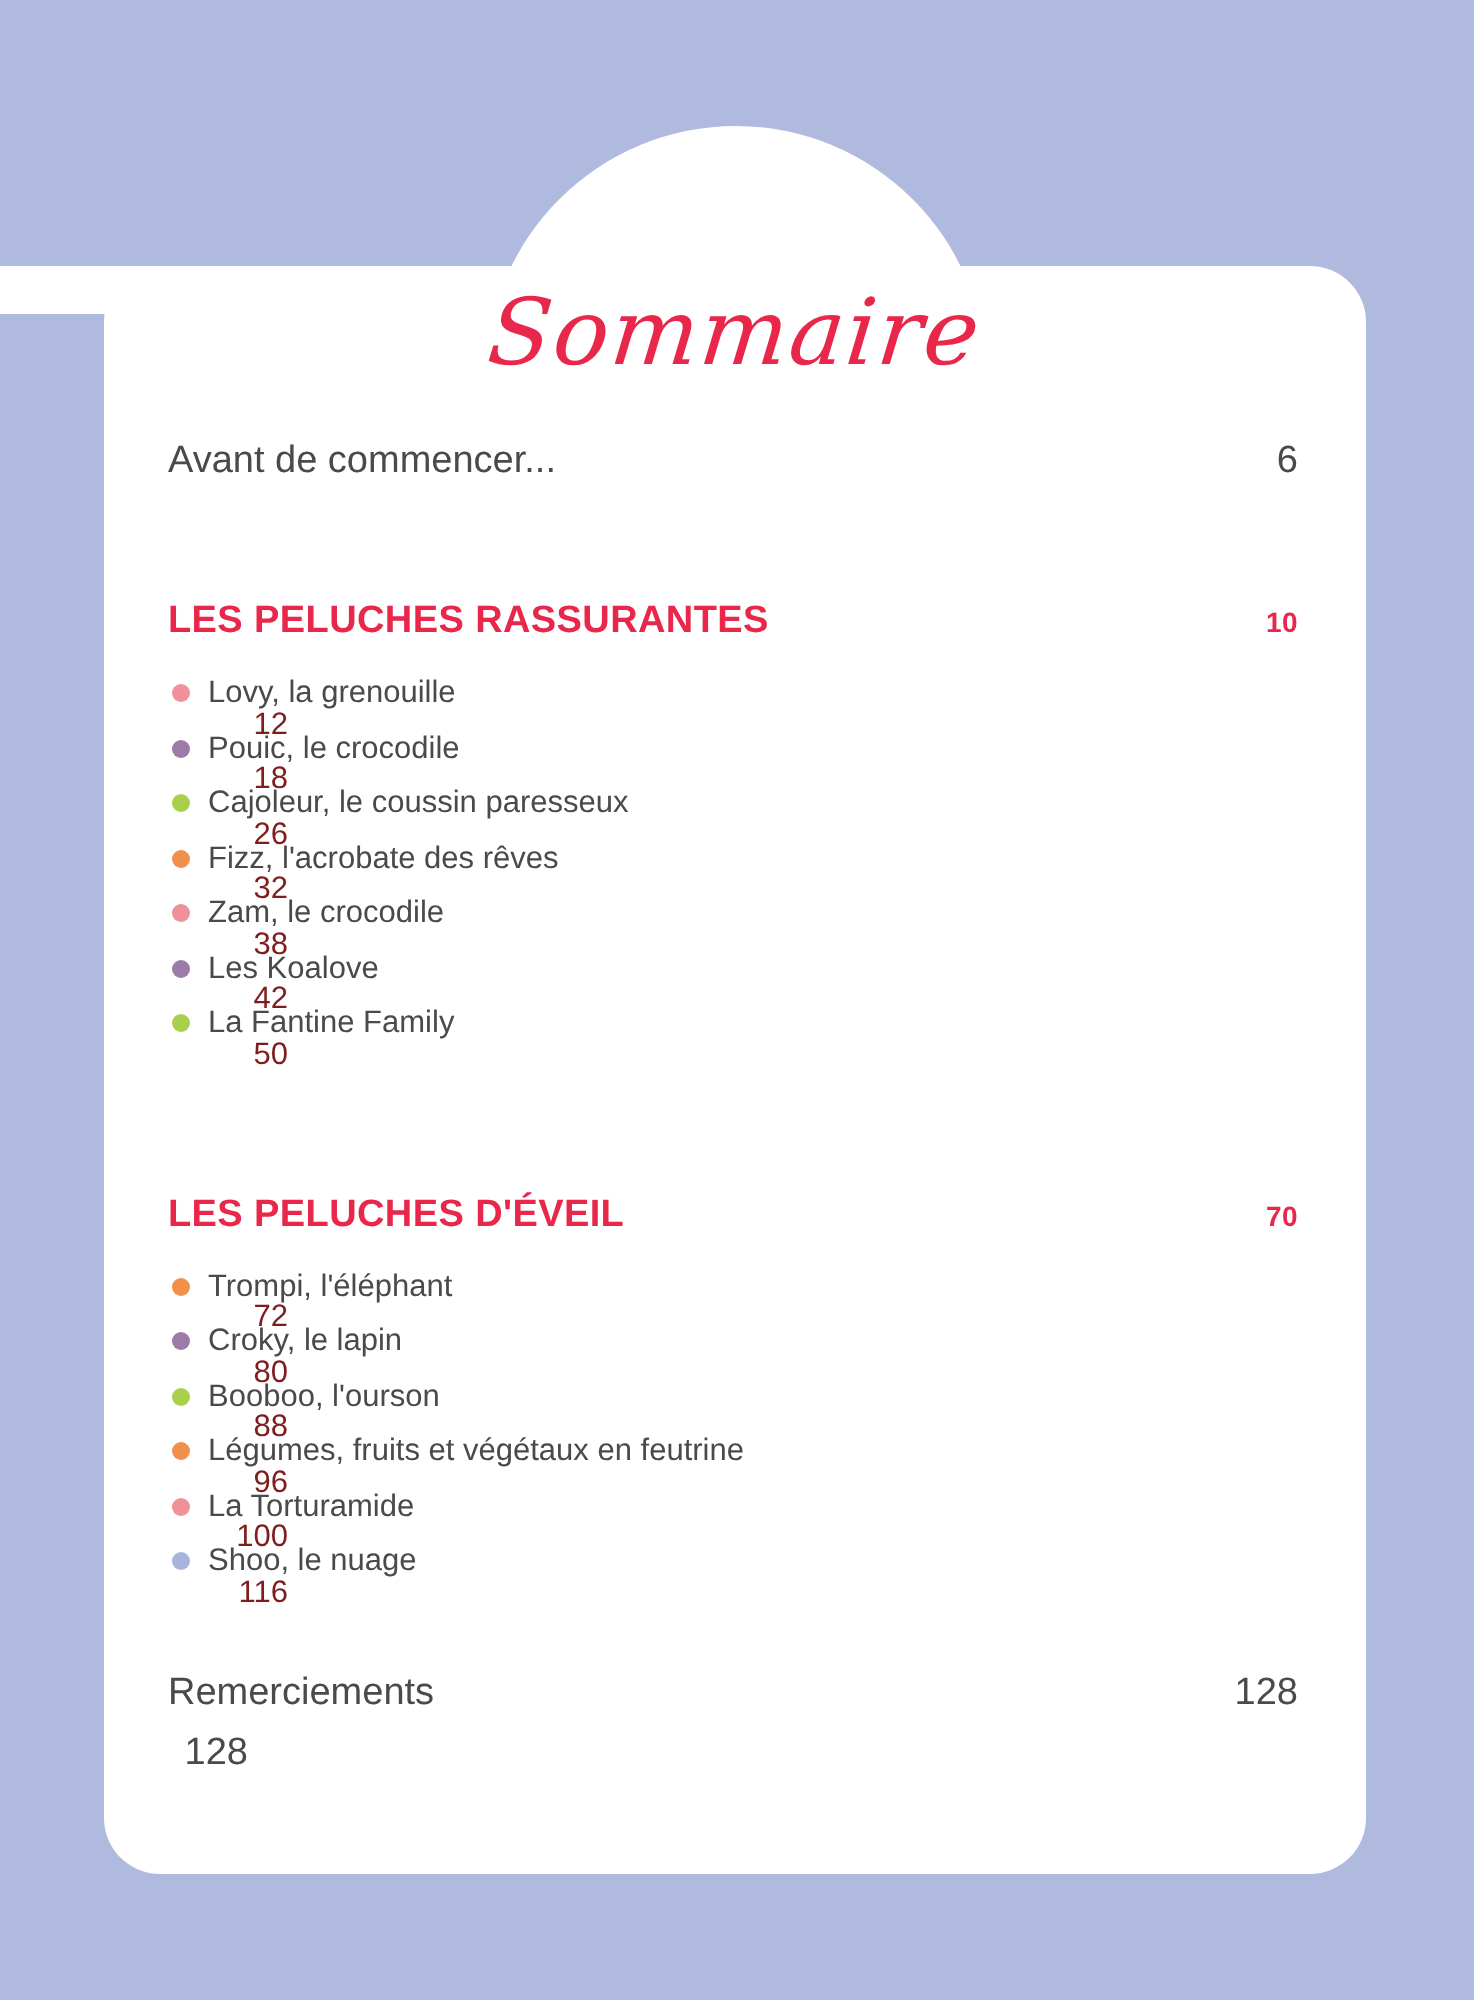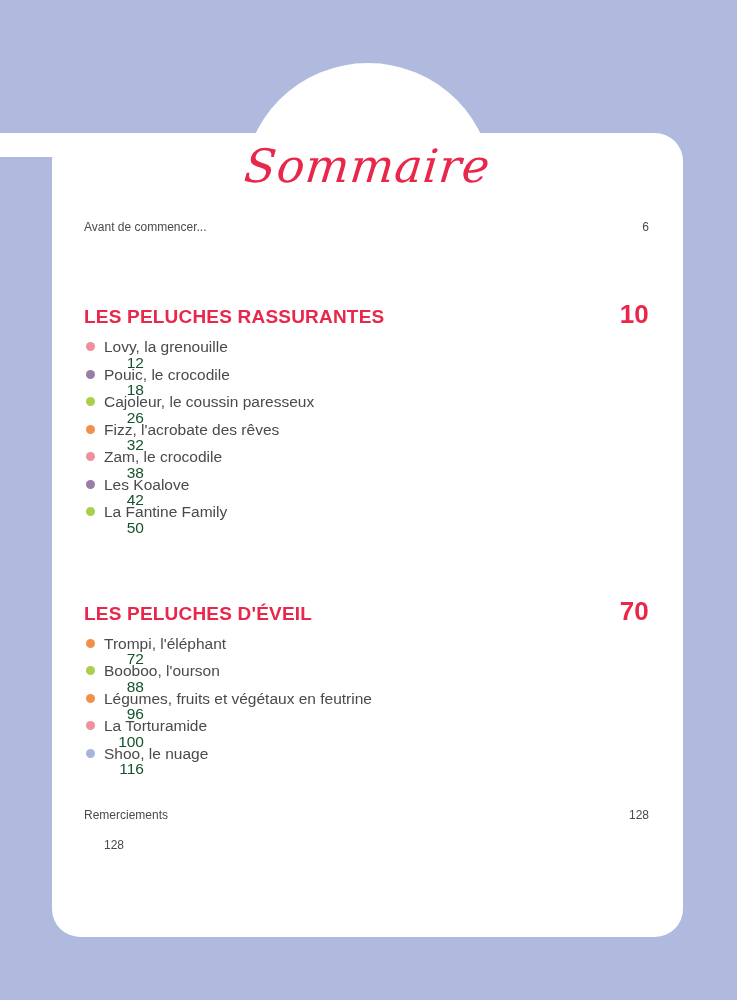--- a/index.html
+++ b/index.html
@@ -91,21 +91,21 @@
   .toc {
     position: absolute;
     left: 32px;
     top: 88px;
     width: 565px;
   }
 
   .row {
     display: flex;
     align-items: baseline;
-    font-size: 12px;
+    font-size: 19px;
     color: #4a4a4a;
     line-height: 1;
   }
   .row .label {
     flex: 1 1 auto;
     white-space: nowrap;
   }
   .row .page {
     flex: 0 0 auto;
     text-align: right;
@@ -121,21 +121,21 @@
   
   .row.section {
     height: 38px;
     color: #e8274b;
     font-size: 19px;
     font-weight: 700;
     letter-spacing: 0.2px;
     margin-top: 40px;
   }
   .row.section .page {
-    font-size: 26px;
+    font-size: 14px;
     font-weight: 700;
     color: #e8274b;
   }
 
   
   .row.item {
     height: 27.5px;
     padding-left: 20px;
     position: relative;
     font-size: 15.5px;
@@ -143,21 +143,21 @@
   }
   .row.item .bullet {
     position: absolute;
     left: 2px;
     top: 3px;
     width: 9px;
     height: 9px;
     border-radius: 50%;
   }
   .row.item .page {
-    color: #14532d;
+    color: #7f1d1d;
   }
 
   .gap-sm { height: 10px; }
   .gap-lg { height: 26px; }
   .gap-xl { height: 36px; }
 </style>
 </head>
 <body>
 
 <div id="page">
@@ -221,20 +221,25 @@
         <div class="row section">
           <span class="label">LES PELUCHES D'ÉVEIL</span>
           <span class="page">70</span>
         </div>
         <div class="row item">
           <span class="bullet" style="background: rgb(240, 144, 74);"></span>
           <span class="label">Trompi, l'éléphant</span>
           <span class="page">72</span>
         </div>
         <div class="row item">
+          <span class="bullet" style="background: rgb(155, 123, 168);"></span>
+          <span class="label">Croky, le lapin</span>
+          <span class="page">80</span>
+        </div>
+        <div class="row item">
           <span class="bullet" style="background: rgb(168, 208, 74);"></span>
           <span class="label">Booboo, l'ourson</span>
           <span class="page">88</span>
         </div>
         <div class="row item">
           <span class="bullet" style="background: rgb(240, 144, 74);"></span>
           <span class="label">Légumes, fruits et végétaux en feutrine</span>
           <span class="page">96</span>
         </div>
         <div class="row item">

